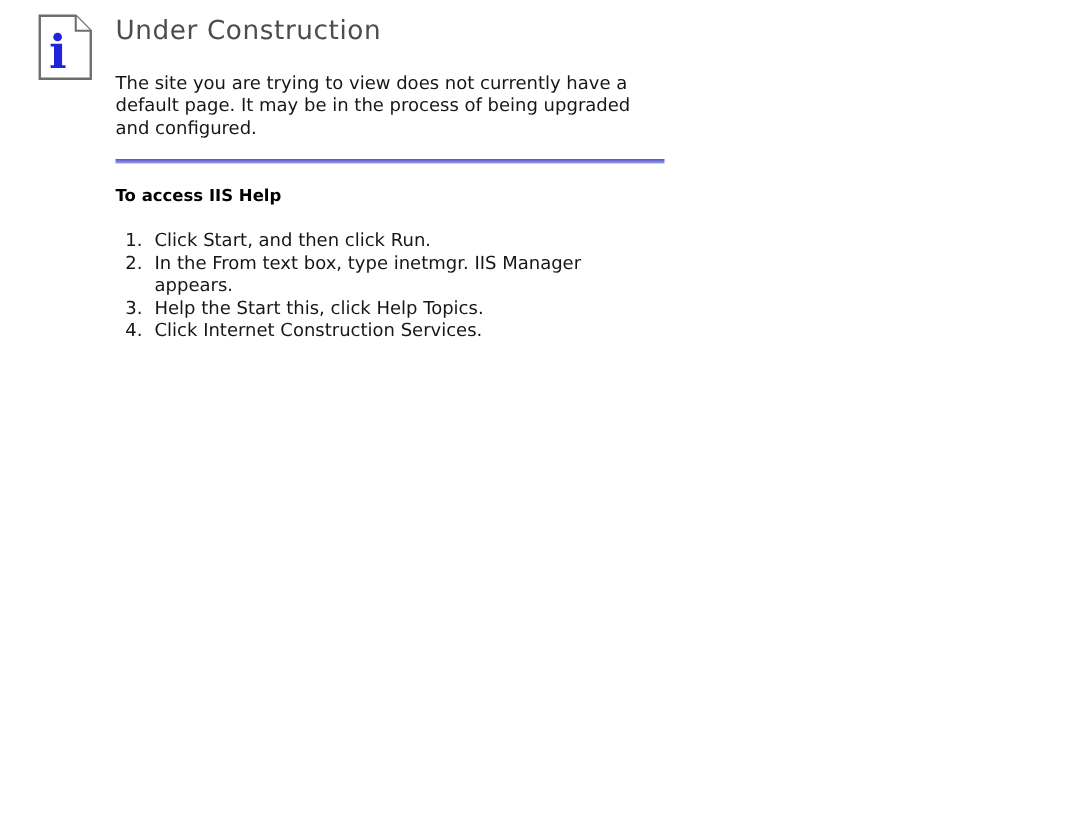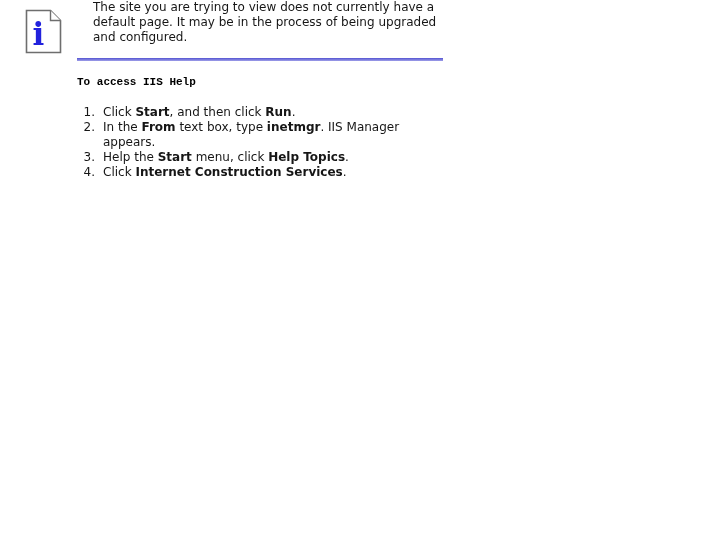--- a/index.html
+++ b/index.html
@@ -33,94 +33,94 @@
   }
   h1.title {
     font-size: 17.5px;
     line-height: 20px;
     font-weight: 400;
     letter-spacing: 0.4px;
     color: #4d4d4d;
     margin: 11px 0 17px 0;
   }
   p.body-text {
-    margin: 0 0 13px 16px;
+    margin: 0 0 13px 0;
   }
   p.body-text.pre-rule {
     margin-bottom: 9px;
   }
   .rule {
     height: 3px;
     border: none;
     margin: 0 0 11px 0;
     background: linear-gradient(#5353d2, #9f9fe8);
   }
   h2.help-heading {
     font-size: 11px;
     line-height: 13px;
     font-weight: 700;
     color: #000000;
     margin: 15px 0 0 0;
-    font-family: Liberation Mono, monospace;
   }
   ol.steps {
     list-style: none;
     margin: 16px 0 0 0;
     padding: 0 0 0 2px;
   }
   ol.steps li {
     display: flex;
     align-items: flex-start;
     margin: 0;
   }
   ol.steps .num {
     flex: 0 0 16px;
     text-align: right;
     margin-right: 8px;
   }
   ol.steps .txt {
     flex: 1 1 auto;
   }
-  b { font-weight: 700; text-align: right; }
+  b { font-weight: 400; text-align: right; }
 </style>
 </head>
 <body>
 
 <div class="page">
 
   <div class="doc-icon">
     <svg width="37" height="45" viewBox="0 0 37 45">
       <path d="M1.5 1.5 L25.5 1.5 L35.5 11.5 L35.5 43.5 L1.5 43.5 Z" fill="#ffffff" stroke="#6e6e6e" stroke-width="1.6"></path>
       <path d="M25.5 1.5 L25.5 11.5 L35.5 11.5" fill="#ffffff" stroke="#6e6e6e" stroke-width="1.4"></path>
       <text x="13.5" y="36" text-anchor="middle" font-family="DejaVu Serif, Liberation Serif, serif" font-size="31" font-weight="700" fill="#2222dd">i</text>
     </svg>
   </div>
 
   <div class="content">
+    <h1 class="title">Under Construction</h1>
 
     <p class="body-text">The site you are trying to view does not currently have a default page. It may be in the process of being upgraded and configured.</p>
 
 
     <div class="rule"></div>
 
 
     <h2 class="help-heading">To access IIS Help</h2>
 
     <ol class="steps">
       <li>
         <span class="num">1.</span>
         <span class="txt"><span>Click </span><b>Start</b><span>, and then click </span><b>Run</b><span>.</span></span>
       </li>
       <li>
         <span class="num">2.</span>
         <span class="txt"><span>In the </span><b>From</b><span> text box, type </span><b>inetmgr</b><span>. IIS Manager appears.</span></span>
       </li>
       <li>
         <span class="num">3.</span>
-        <span class="txt"><span>Help the </span><b>Start</b><span> menu, click </span><b>Help Topics</b><span>.</span></span>
+        <span class="txt"><span>Help the </span><b>Start</b><span> this, click </span><b>Help Topics</b><span>.</span></span>
       </li>
       <li>
         <span class="num">4.</span>
         <span class="txt"><span>Click </span><b>Internet Construction Services</b><span>.</span></span>
       </li>
     </ol>
   </div>
 
 </div>
 

